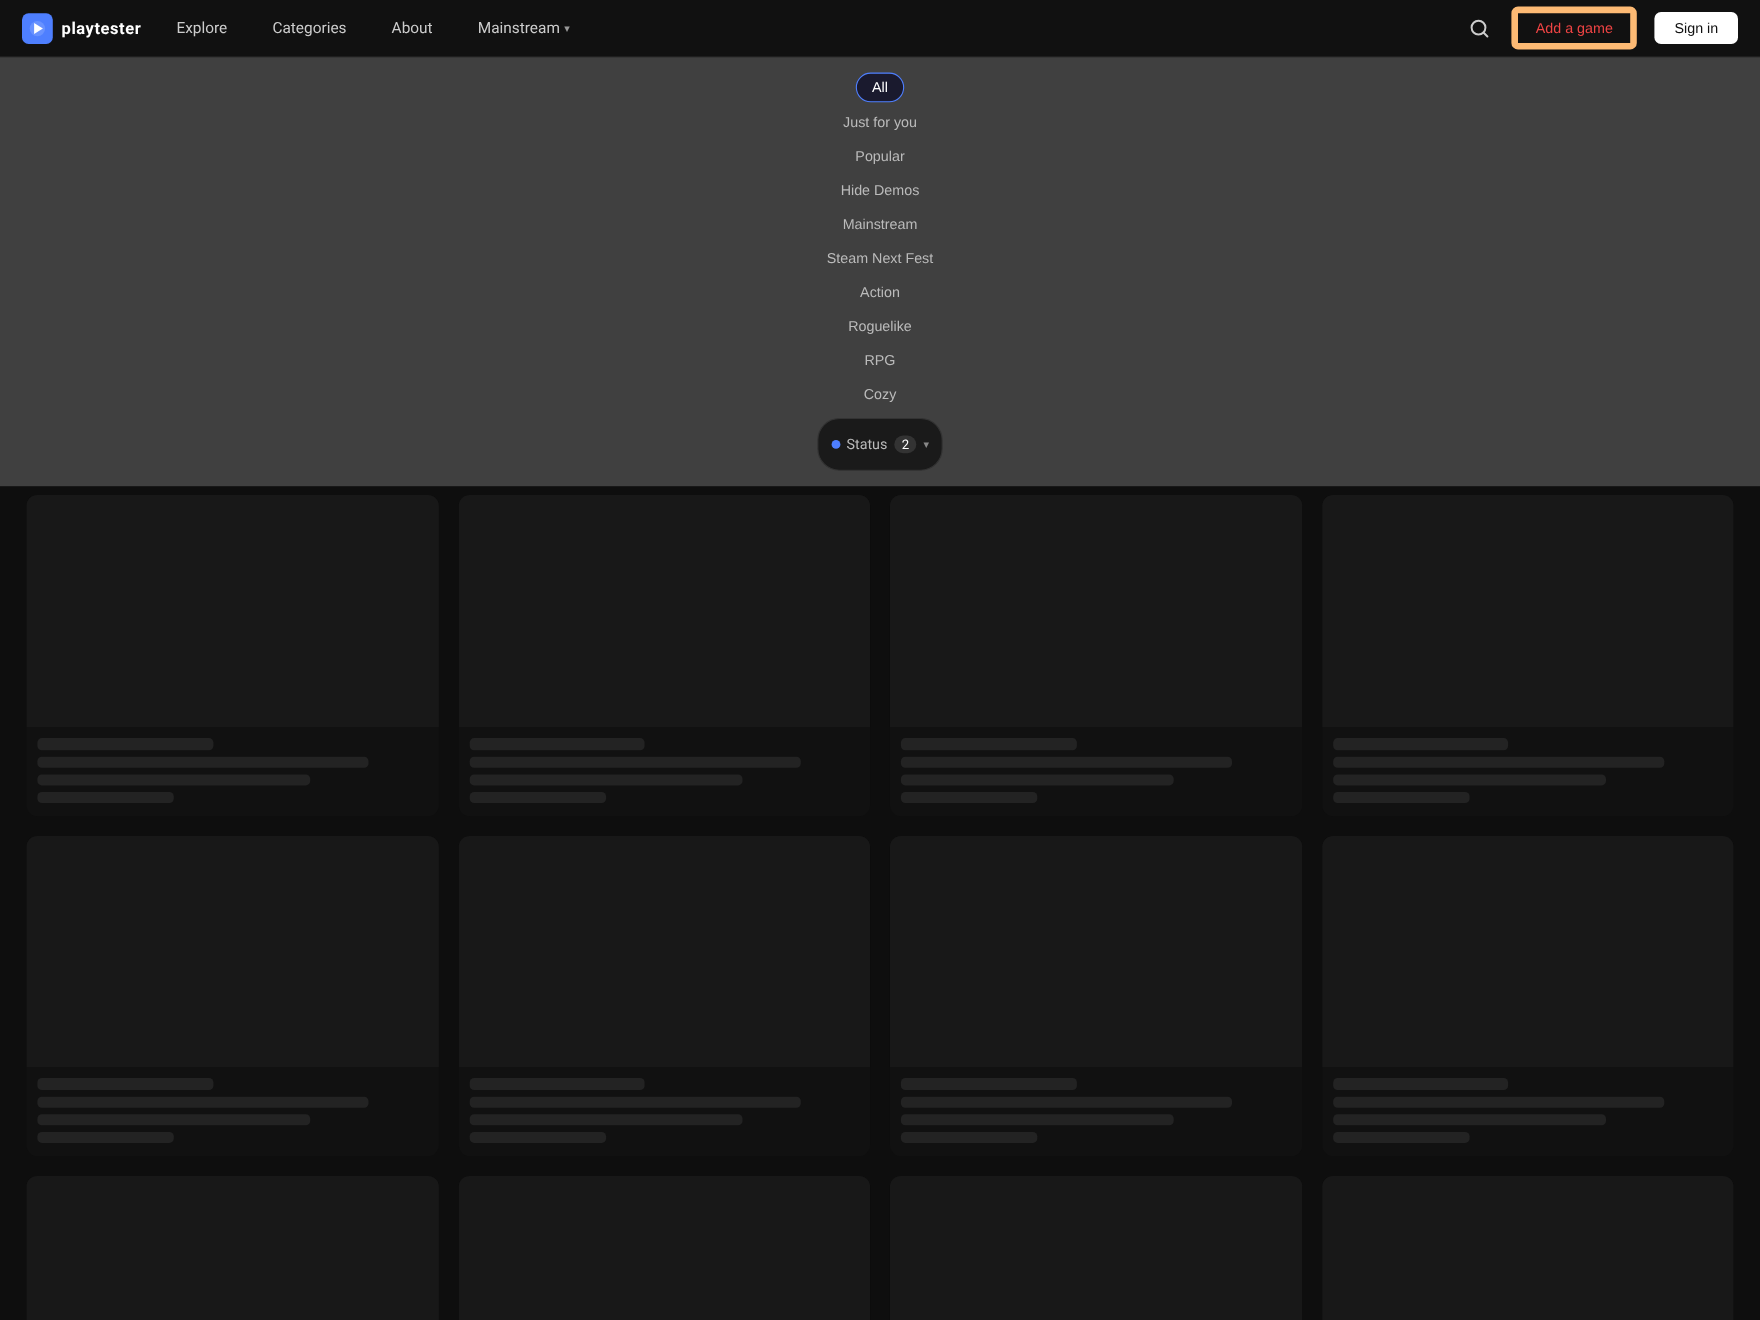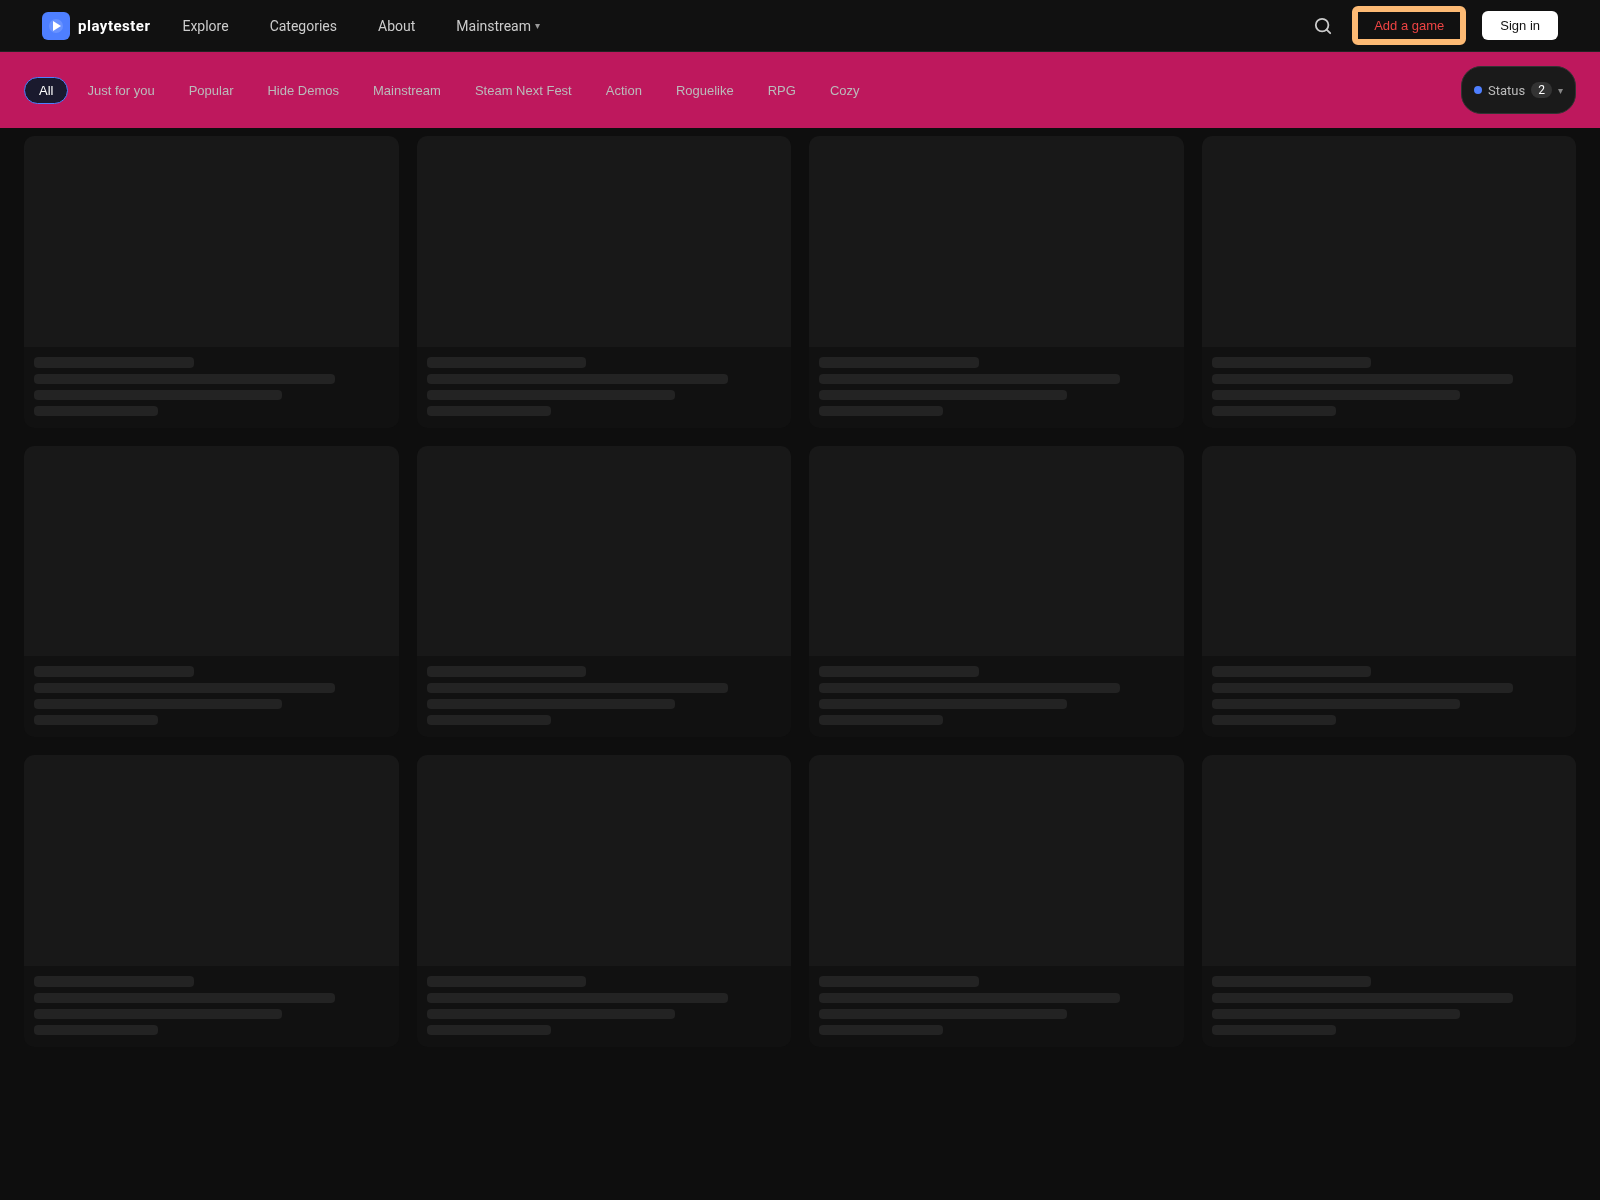--- a/index.html
+++ b/index.html
@@ -11,21 +11,21 @@
       min-height: 1200px;
       width: 1600px;
     }
 
     
     header {
       display: flex;
       align-items: center;
       background: #111;
       height: 52px;
-      padding: 0 42px;
+      padding: 0 20px;
       gap: 32px;
       border-bottom: 1px solid #222;
     }
 
     .logo {
       display: flex;
       align-items: center;
       gap: 8px;
       text-decoration: none;
     }
@@ -109,21 +109,22 @@
       font-weight: 400;
       cursor: pointer;
     }
 
     
     .filter-bar {
       display: flex;
       align-items: center;
       padding: 14px 24px;
       gap: 4px;
-      background: #be185d;
+      background: #404040;
+      flex-direction: column;
     }
 
     .filter-pill {
       padding: 5px 14px;
       border-radius: 20px;
       font-size: 13px;
       cursor: pointer;
       color: #bbb;
       border: 1px solid transparent;
       background: transparent;

